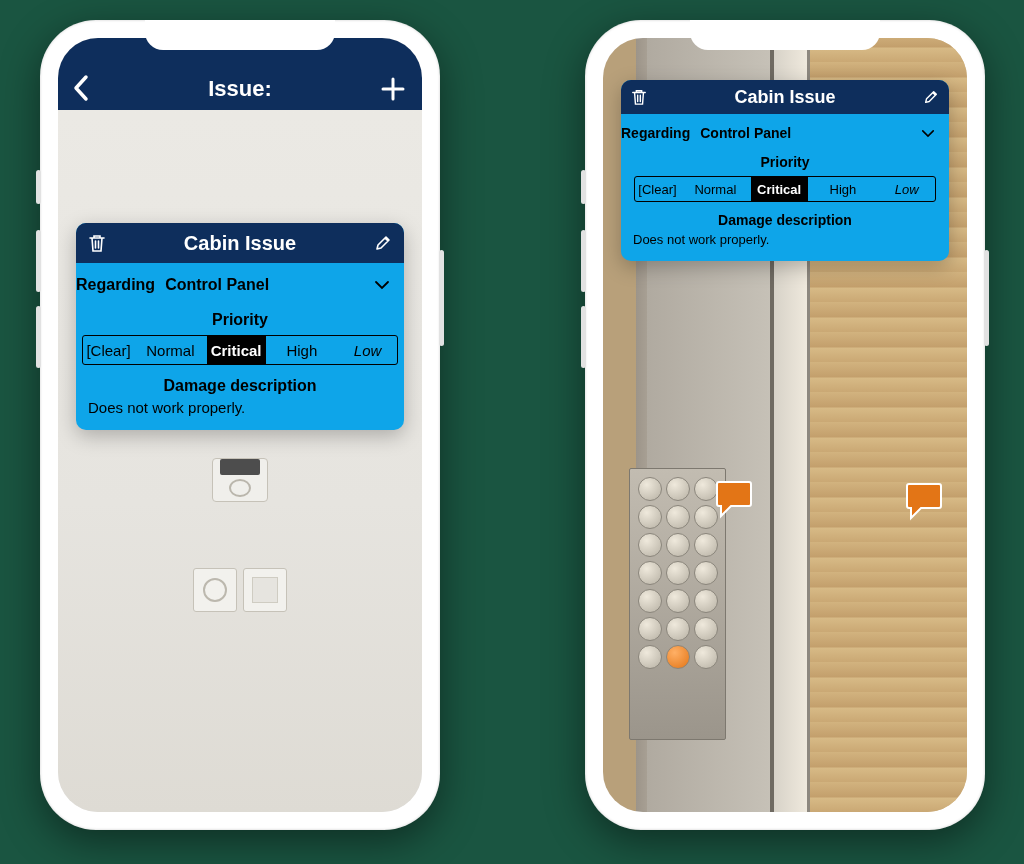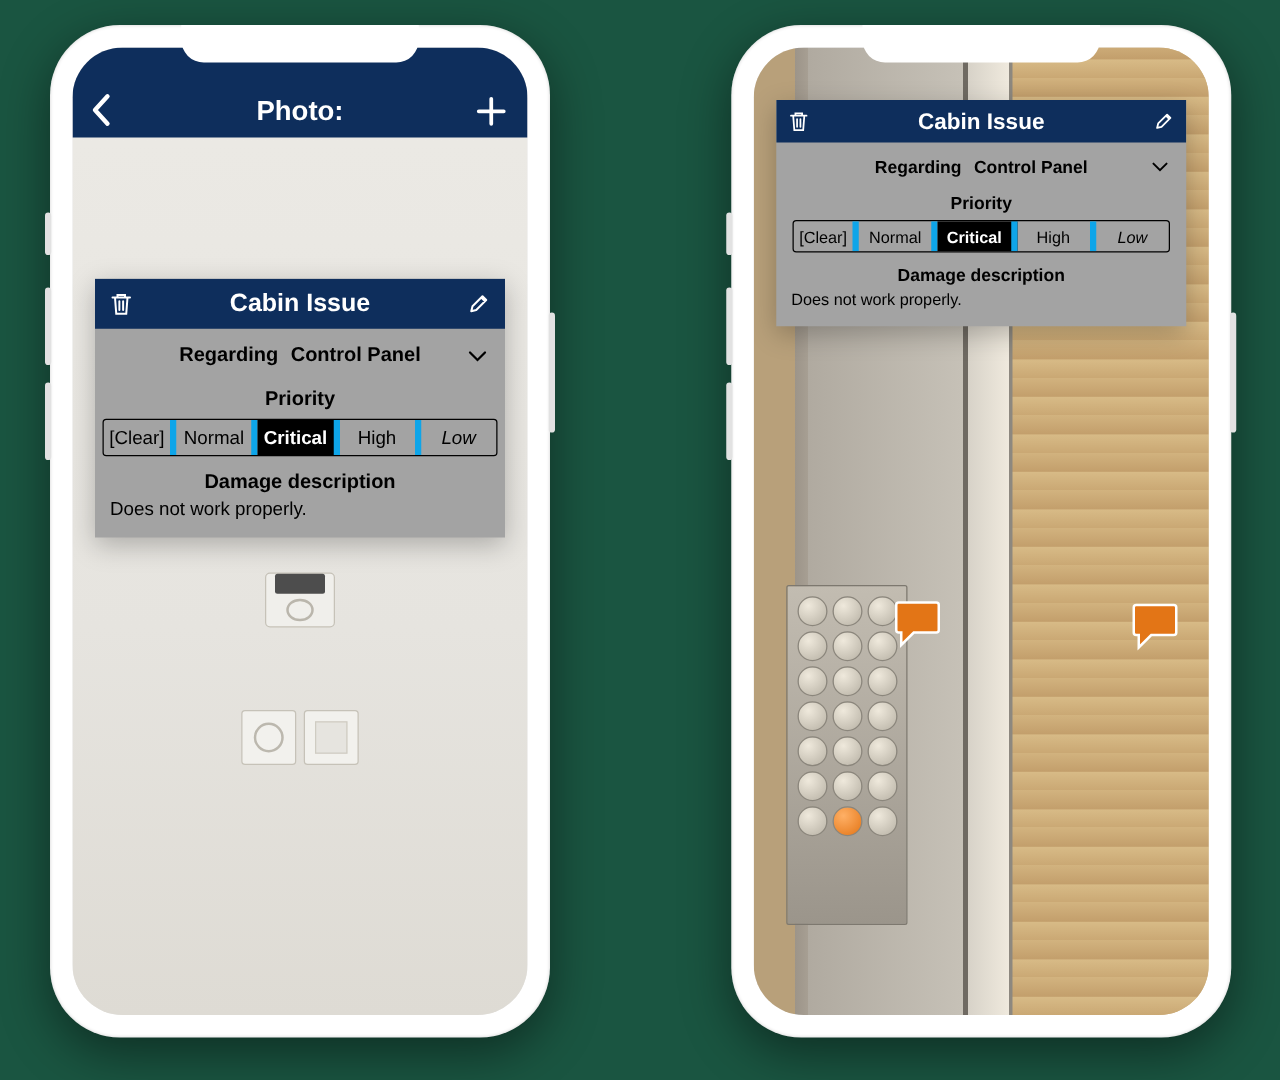--- a/index.html
+++ b/index.html
@@ -40,30 +40,30 @@
       #d7d2c8 47%,#efe9dd 56%,
       #8d887f 56%,#8d887f 57%,
       #c9ad7d 57%,#d9bd8b 100%);}
   .wood-right{position:absolute;top:0;bottom:0;right:0;width:43%;background:repeating-linear-gradient(0deg,#caa874 0,#d7ba86 14px,#c39f6c 15px,#d2b37f 30px);}
   .panel{position:absolute;left:26px;top:430px;width:95px;height:270px;background:linear-gradient(180deg,#c2bcb1,#9b958b);border:1px solid #7d786f;border-radius:2px;}
   .btn-grid{position:absolute;left:8px;top:8px;display:grid;grid-template-columns:repeat(3,22px);grid-auto-rows:22px;gap:6px;}
   .ebtn{width:22px;height:22px;border-radius:50%;background:radial-gradient(circle at 35% 30%,#efe9dc,#b7b1a4);border:1px solid #8b867c;}
   .ebtn.orange{background:radial-gradient(circle at 35% 30%,#ffb066,#e37516);}
 
   
-  .card{position:absolute;background:#a3a3a3;border-radius:0;box-shadow:0 6px 20px rgba(0,0,0,.25);overflow:hidden;z-index:10;}
+  .card{position:absolute;background:#0ea5e9;border-radius:10px;box-shadow:0 6px 20px rgba(0,0,0,.25);overflow:hidden;z-index:10;}
   .card .chead{background:#0e2e5c;color:#fff;display:flex;align-items:center;justify-content:center;position:relative;}
   .card .chead .ctitle{font-weight:700;}
   .card .chead .cicon{position:absolute;}
-  .row{display:flex;align-items:center;justify-content:center;position:relative;}
+  .row{display:flex;align-items:center;position:relative;}
   .lbl{font-weight:700;}
   .val{margin-left:10px;font-weight:bold;}
   .chev{position:absolute;right:14px;}
   .seg{display:flex;border:1px solid #000;border-radius:3px;overflow:hidden;margin:6px auto 0;}
-  .seg .opt{border-right:5px solid #0ea5e9;display:flex;align-items:center;justify-content:center;box-sizing:border-box;}
+  .seg .opt{border-right:7px solid #0ea5e9;display:flex;align-items:center;justify-content:center;box-sizing:border-box;}
   .seg .opt:last-child{border-right:none;font-style:italic;}
   .seg .opt.sel{background:#000;color:#fff;font-weight:700;}
   .desc{padding:4px 12px 14px;}
 
   
   .marker{position:absolute;width:42px;height:42px;z-index:8;}
   .marker svg{width:42px;height:42px;}
 
   
   .left .card{left:18px;right:18px;top:185px;}
@@ -120,21 +120,21 @@
             <div class="rocker"></div>
           </div>
       </div>
 
       <div class="appbar">
         <span class="back">
           <svg width="18" height="28" viewBox="0 0 18 28">
               <path d="M14 3 L4 14 L14 25" stroke="#fff" stroke-width="3.5" fill="none" stroke-linecap="round" stroke-linejoin="round"></path>
             </svg>
         </span>
-        <span class="title">Photo:</span>
+        <span class="title">Issue:</span>
         <span class="plus">
           <svg width="26" height="26" viewBox="0 0 26 26">
               <path d="M13 3v20M3 13h20" stroke="#fff" stroke-width="3" stroke-linecap="round"></path>
             </svg>
         </span>
       </div>
 
       <div class="card">
         <div class="chead">
           <span class="cicon trash">

